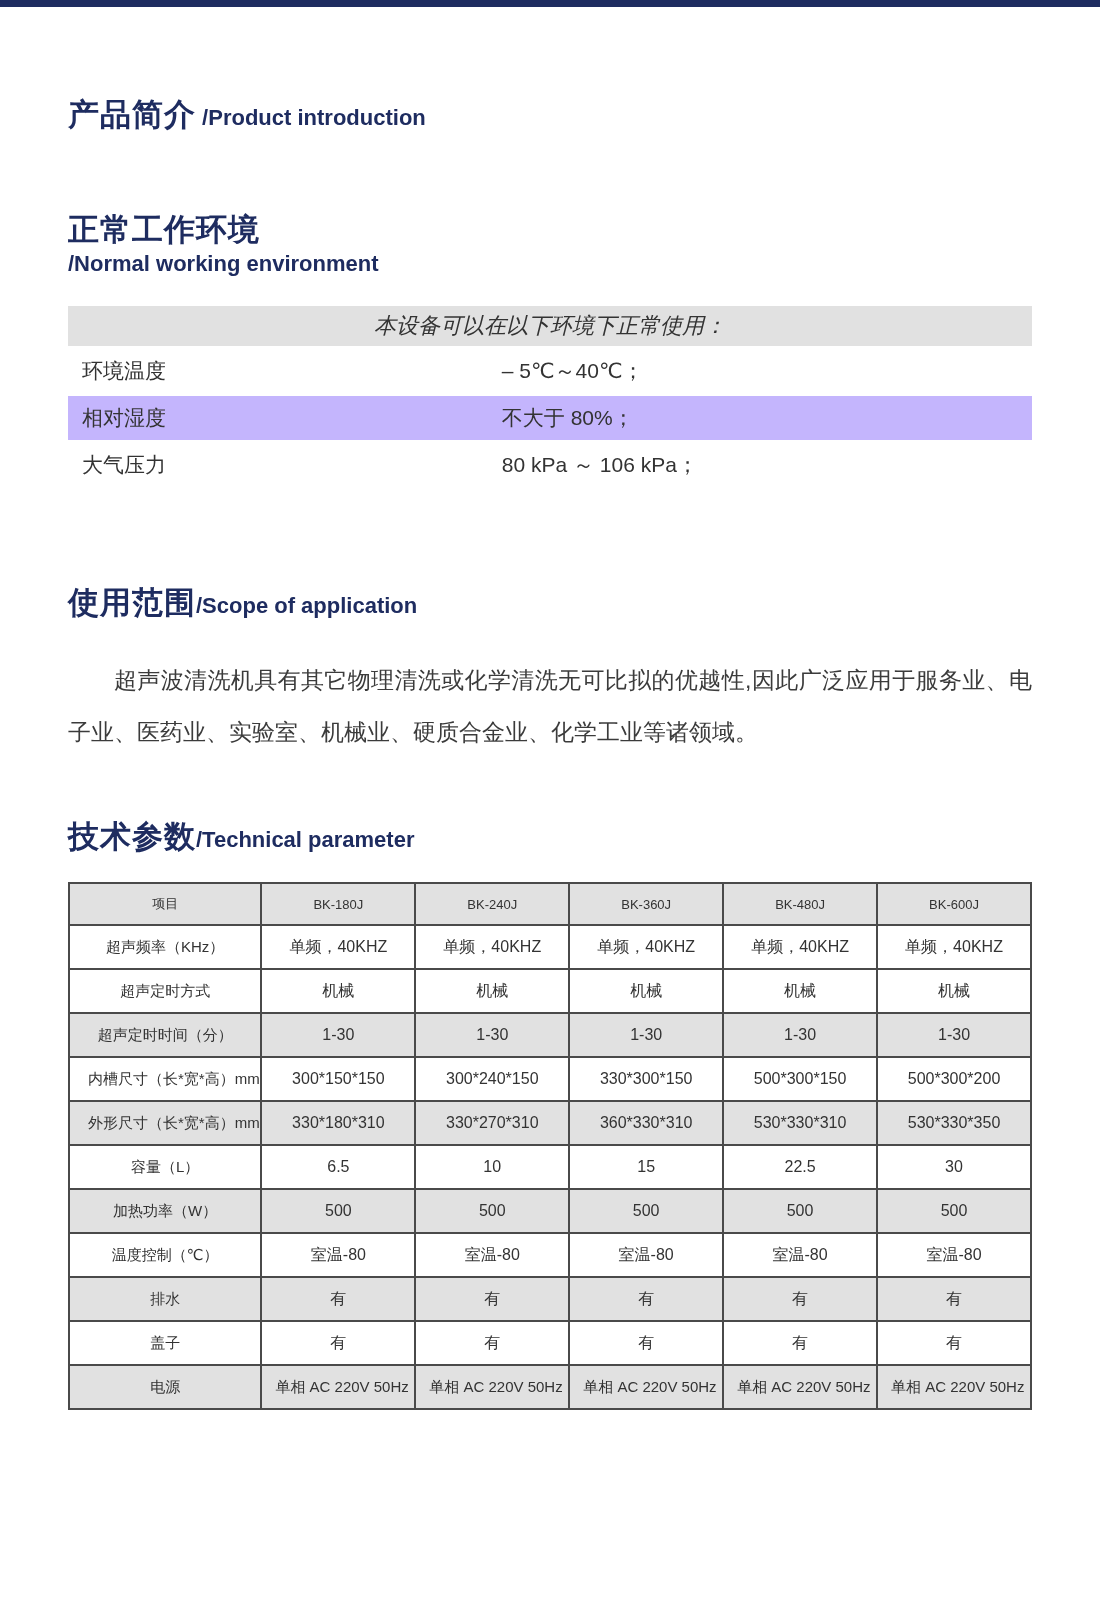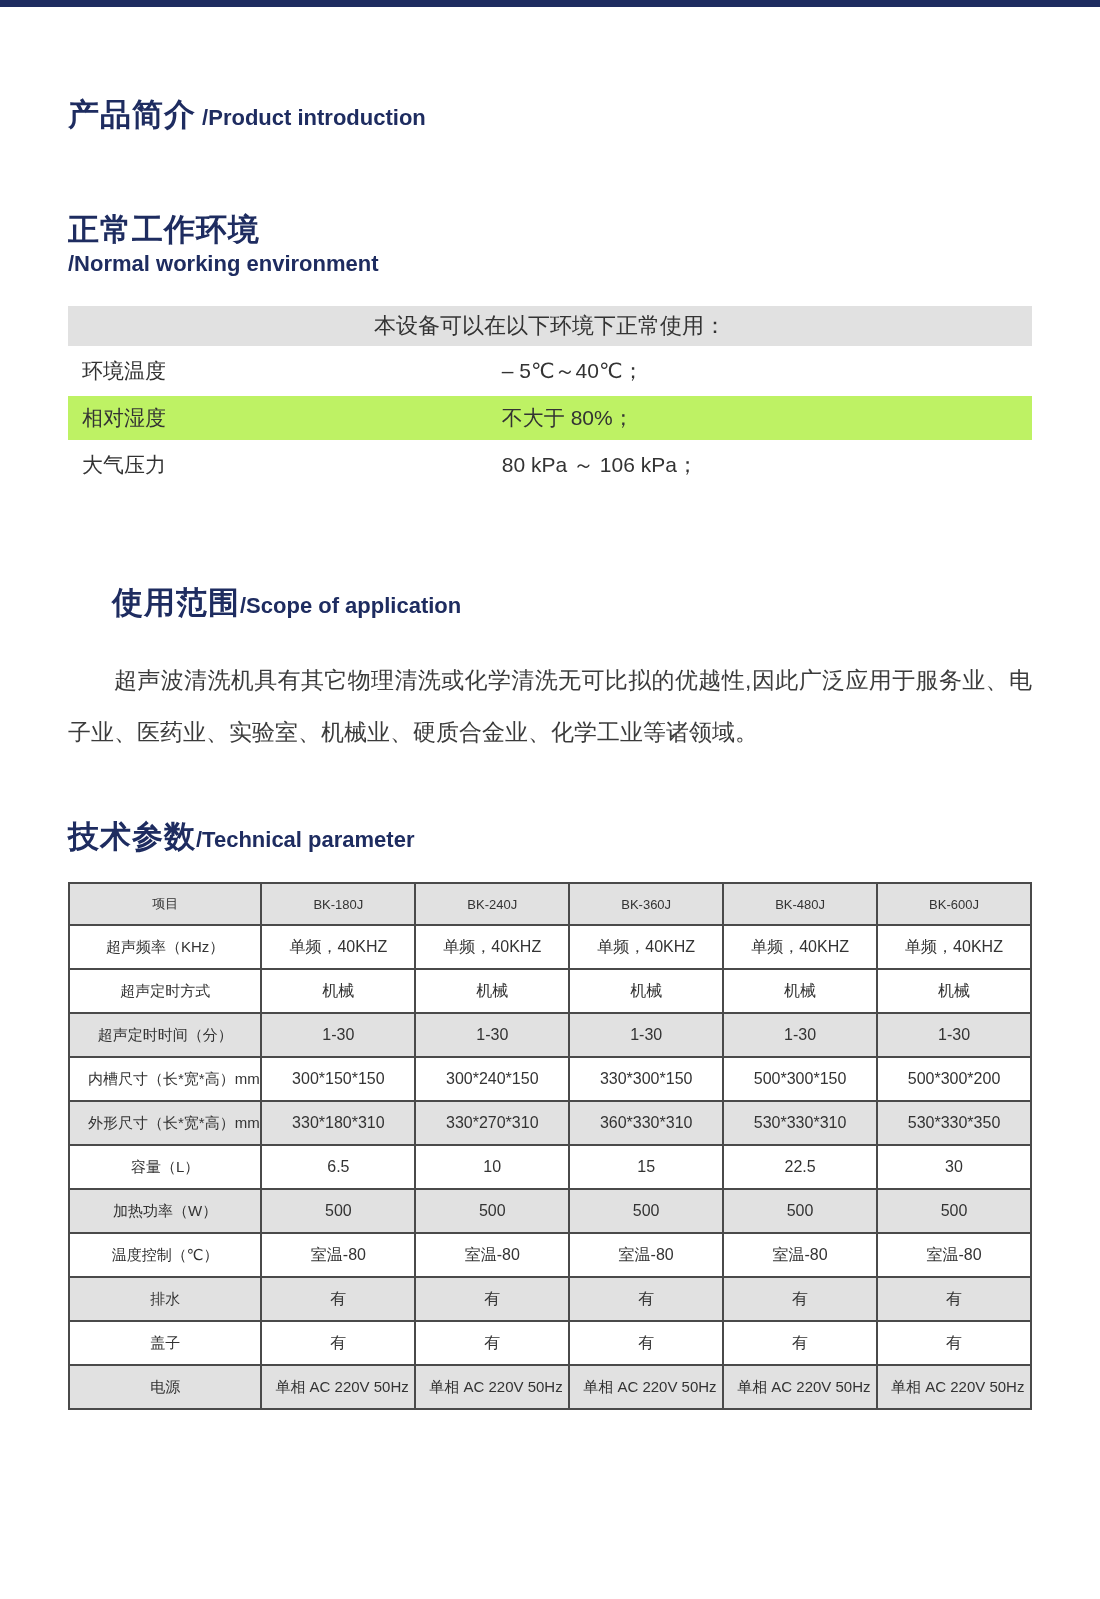--- a/index.html
+++ b/index.html
@@ -14,21 +14,21 @@
   .top-bar { width: 100%; height: 7px; background: #1e2c60; }
   .content { padding: 0 68px 40px 68px; }
 
   
   .sec-title { display: flex; align-items: baseline; color: #1e2c60; }
   .sec-title .zh { font-size: 31px; font-weight: 700; letter-spacing: 1px; }
   .sec-title .en { font-size: 22px; font-weight: 600; letter-spacing: 0px; white-space: pre; }
 
   .sec-intro .sec-title { margin-top: 87px; }
   .sec-env   .sec-title { margin-top: 73px; flex-direction: column; }
-  .sec-scope .sec-title { margin-top: 92px; margin-left: 44px; }
+  .sec-scope .sec-title { margin-top: 92px; }
   .sec-tech  .sec-title { margin-top: 58px; }
 
   
   .body-par {
     margin-top: 28px;
     font-size: 23px;
     line-height: 40px;
     text-align: justify;
     text-indent: 2em;
     color: #3b3b3b;
@@ -50,25 +50,26 @@
     border-spacing: 0 3px;
     font-size: 21px;
     color: #333333;
   }
   .env-table th.env-header {
     background: #e1e1e1;
     font-weight: 400;
     text-align: center;
     height: 40px;
     font-size: 22px;
+    font-style: italic;
   }
   .env-table td { height: 44px; vertical-align: middle; }
   .env-table td.env-label { width: 45%; padding-left: 14px; }
   .env-table td.env-value { width: 55%; text-align: left; }
-  .env-table tr.shaded td { background: #bef264; }
+  .env-table tr.shaded td { background: #c4b5fd; }
 
   
   .tech-table {
     margin-top: 24px;
     width: 100%;
     border-collapse: collapse;
     table-layout: fixed;
     color: #333333;
   }
   .tech-table th, .tech-table td {

